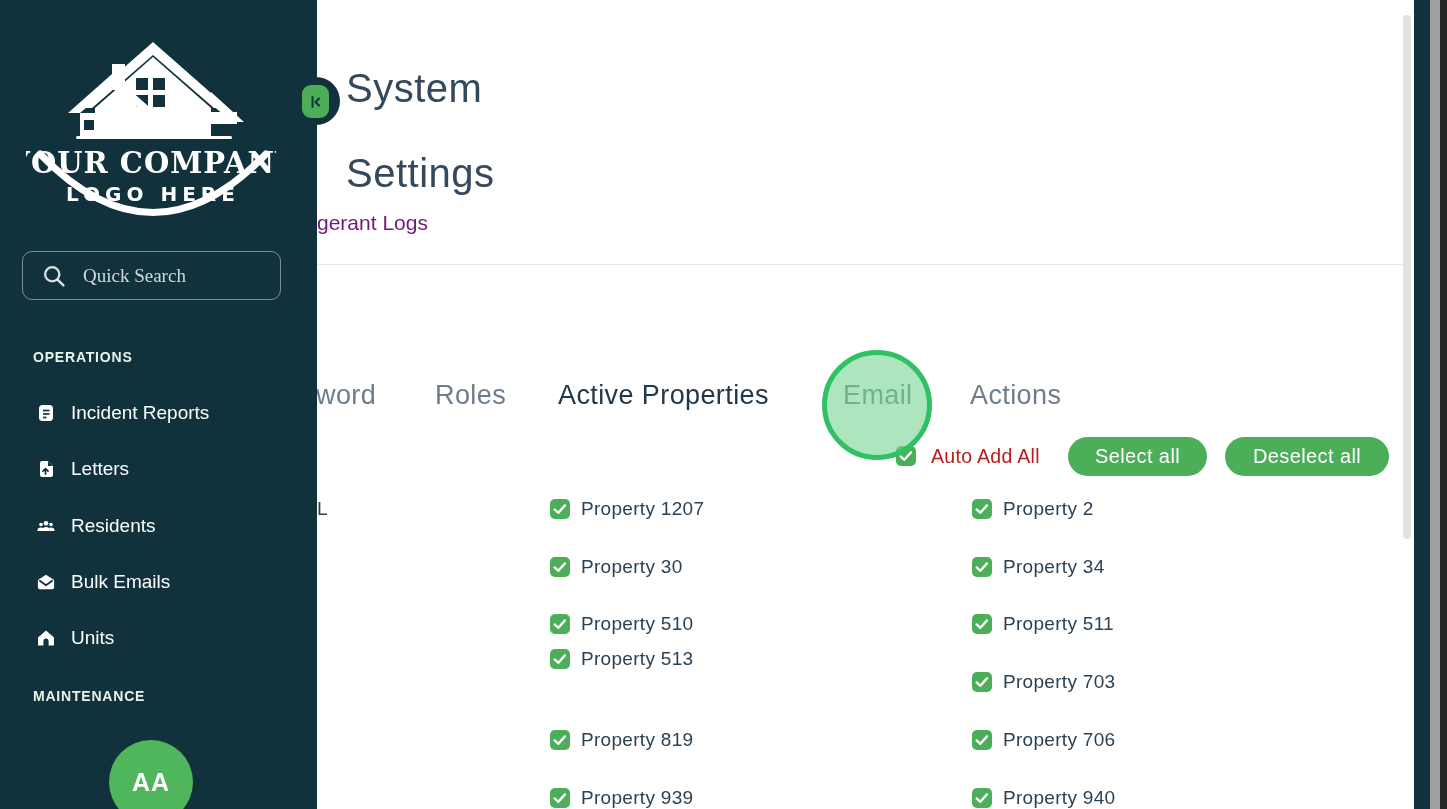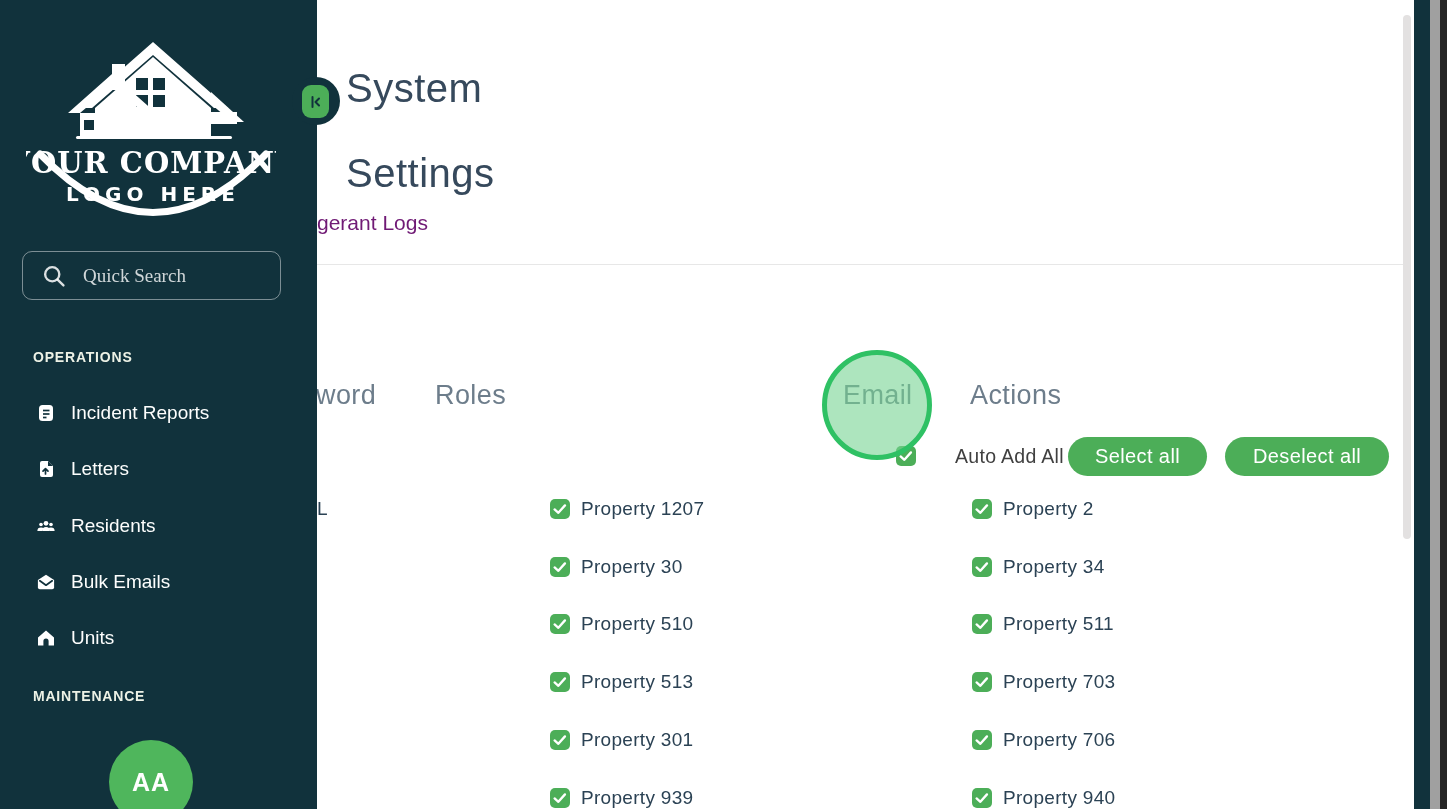--- a/index.html
+++ b/index.html
@@ -45,21 +45,21 @@
   .tab.active{color:#233748;font-weight:500;}
   .click-ring{
     position:absolute;left:822px;top:350px;width:110px;height:110px;border-radius:50%;
     border:5px solid #2fc164;background:rgba(118,211,146,.6);box-sizing:border-box;z-index:6;pointer-events:none;
   }
   .cb{
     width:20px;height:20px;border-radius:5px;background:#4cae58;flex:0 0 auto;
     display:flex;align-items:center;justify-content:center;cursor:pointer;
   }
   .ctrl-check{position:absolute;left:896px;top:446px;}
-  .ctrl-label{position:absolute;left:931px;top:445px;font-size:19.5px;color:#404040;letter-spacing:.3px;margin-left:24px;}
+  .ctrl-label{position:absolute;left:931px;top:445px;font-size:19.5px;color:#b91c1c;letter-spacing:.3px;}
   .pill{
     position:absolute;top:437px;height:39px;border-radius:20px;background:#4cae58;border:none;
     color:#fff;font-size:20px;letter-spacing:.4px;display:flex;align-items:center;justify-content:center;
     font-family:"Liberation Sans",sans-serif;cursor:pointer;padding:0;
   }
   .prop{position:absolute;display:flex;align-items:center;gap:11px;height:22px;cursor:pointer;}
   .prop .lbl{font-size:19px;color:#2b4254;letter-spacing:.3px;white-space:nowrap;}
   .partial-l{position:absolute;left:317px;top:498px;font-size:19px;color:#2b4254;}
   .inner-thumb{position:absolute;left:1403px;top:15px;width:8px;height:524px;border-radius:4px;background:#e3e1e1;z-index:5;cursor:pointer;}
   .strip{position:absolute;top:0;height:809px;z-index:8;}
@@ -73,20 +73,21 @@
 <div class="screen">
 
   <div class="page-title">System Settings</div>
 
   <div class="partial-nav">gerant Logs</div>
 
   <div class="divider"></div>
 
   <div class="tab" style="left:316px">word</div>
   <div class="tab" style="left:435px">Roles</div>
+  <div class="tab active" style="left:558px">Active Properties</div>
   <div class="tab" style="left:843px">Email</div>
   <div class="tab" style="left:970px">Actions</div>
 
   <div class="click-ring"></div>
 
   <span class="cb ctrl-check">
     <svg width="18" height="18" viewBox="0 0 20 20">
         <polyline points="4,10.5 8.2,14.2 15.5,6" fill="none" stroke="#fff" stroke-width="2.6" stroke-linecap="round" stroke-linejoin="round"></polyline>
       </svg>
   </span>
@@ -113,35 +114,35 @@
     <span class="lbl">Property 30</span>
   </div>
   <div class="prop" style="left:550px;top:613px">
     <span class="cb">
         <svg width="18" height="18" viewBox="0 0 20 20">
           <polyline points="4,10.5 8.2,14.2 15.5,6" fill="none" stroke="#fff" stroke-width="2.6" stroke-linecap="round" stroke-linejoin="round"></polyline>
         </svg>
       </span>
     <span class="lbl">Property 510</span>
   </div>
-  <div class="prop" style="left:550px;top:671px">
+  <div class="prop" style="left:550px;top:648px">
     <span class="cb">
         <svg width="18" height="18" viewBox="0 0 20 20">
           <polyline points="4,10.5 8.2,14.2 15.5,6" fill="none" stroke="#fff" stroke-width="2.6" stroke-linecap="round" stroke-linejoin="round"></polyline>
         </svg>
       </span>
     <span class="lbl">Property 513</span>
   </div>
   <div class="prop" style="left:550px;top:729px">
     <span class="cb">
         <svg width="18" height="18" viewBox="0 0 20 20">
           <polyline points="4,10.5 8.2,14.2 15.5,6" fill="none" stroke="#fff" stroke-width="2.6" stroke-linecap="round" stroke-linejoin="round"></polyline>
         </svg>
       </span>
-    <span class="lbl">Property 301</span>
+    <span class="lbl">Property 819</span>
   </div>
   <div class="prop" style="left:550px;top:787px">
     <span class="cb">
         <svg width="18" height="18" viewBox="0 0 20 20">
           <polyline points="4,10.5 8.2,14.2 15.5,6" fill="none" stroke="#fff" stroke-width="2.6" stroke-linecap="round" stroke-linejoin="round"></polyline>
         </svg>
       </span>
     <span class="lbl">Property 939</span>
   </div>
 

